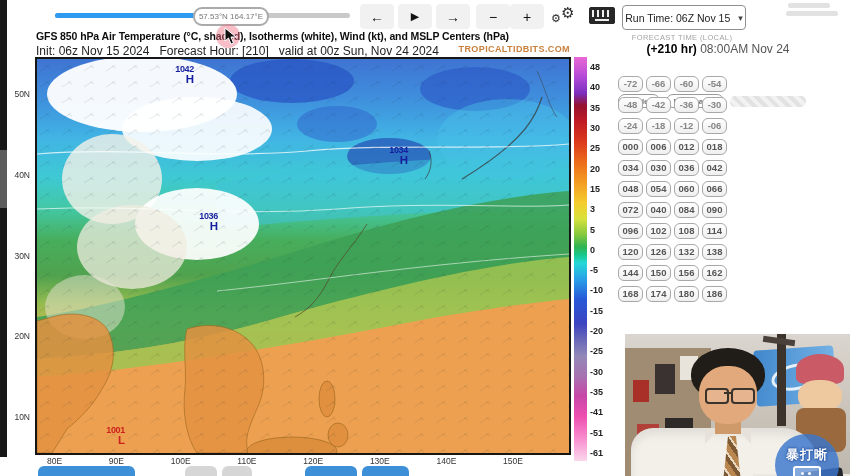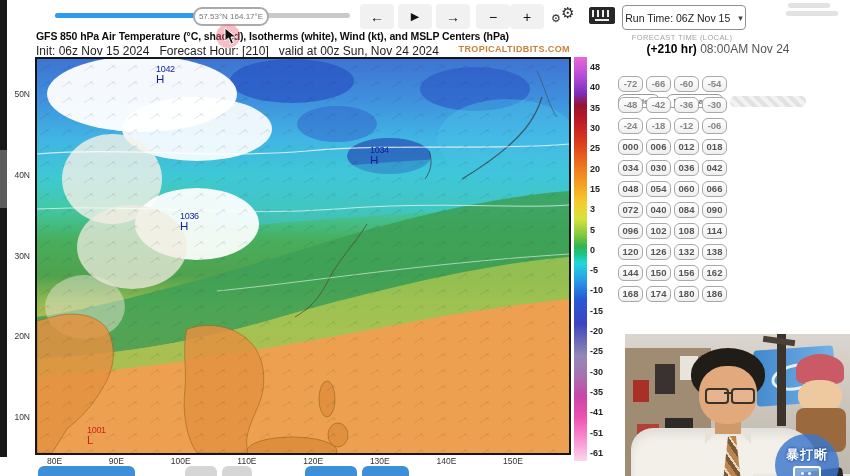--- a/index.html
+++ b/index.html
@@ -32,21 +32,21 @@
   .smudge{position:absolute;background:#d3d3d3;opacity:.65;border-radius:2px;}
   
   .title{position:absolute;left:36px;top:30px;font-size:10.5px;font-weight:bold;color:#0d0d0d;white-space:nowrap;letter-spacing:-0.1px;}
   .subtitle{position:absolute;left:36px;top:44px;font-size:12px;color:#222;white-space:pre;}
   .tt-wm{position:absolute;top:44px;left:290px;width:280px;text-align:right;font-size:9px;font-weight:bold;
       color:#c9813d;letter-spacing:.4px;}
   
   .map{position:absolute;left:35px;top:57px;width:536px;height:398px;border:2px solid #161616;box-sizing:border-box;
       overflow:hidden;cursor:crosshair;}
   .map svg{display:block;}
-  .mslp{position:absolute;width:38px;text-align:left;font-weight:normal;line-height:1;}
+  .mslp{position:absolute;width:38px;text-align:right;font-weight:bold;line-height:1;}
   .mslp-v{display:block;font-size:9px;letter-spacing:-0.3px;}
   .mslp-h{display:block;font-size:11.5px;margin-top:0px;}
   .xaxis{position:absolute;left:37px;top:456px;width:534px;display:flex;justify-content:space-between;
       padding:0 48px 0 10px;box-sizing:border-box;font-size:8.5px;color:#333;}
   .yaxis{position:absolute;left:10px;top:57px;height:398px;width:22px;display:flex;flex-direction:column;
       justify-content:space-between;align-items:flex-end;padding:32px 2px 33px 0;box-sizing:border-box;font-size:8.5px;color:#333;}
   
   .cbar{position:absolute;left:574px;top:57px;width:13px;height:404px;
      background:linear-gradient(180deg,#ea68d4 0%,#b24ad8 5%,#7b2fbe 9%,#96122e 12%,#c01c24 16%,#dc3a1c 21%,
        #ec6c1c 26%,#f49c22 31%,#f4cc2c 36%,#d8e23c 40%,#84c83e 44%,#30b452 47%,#18c88c 49%,#22d8d8 51%,

